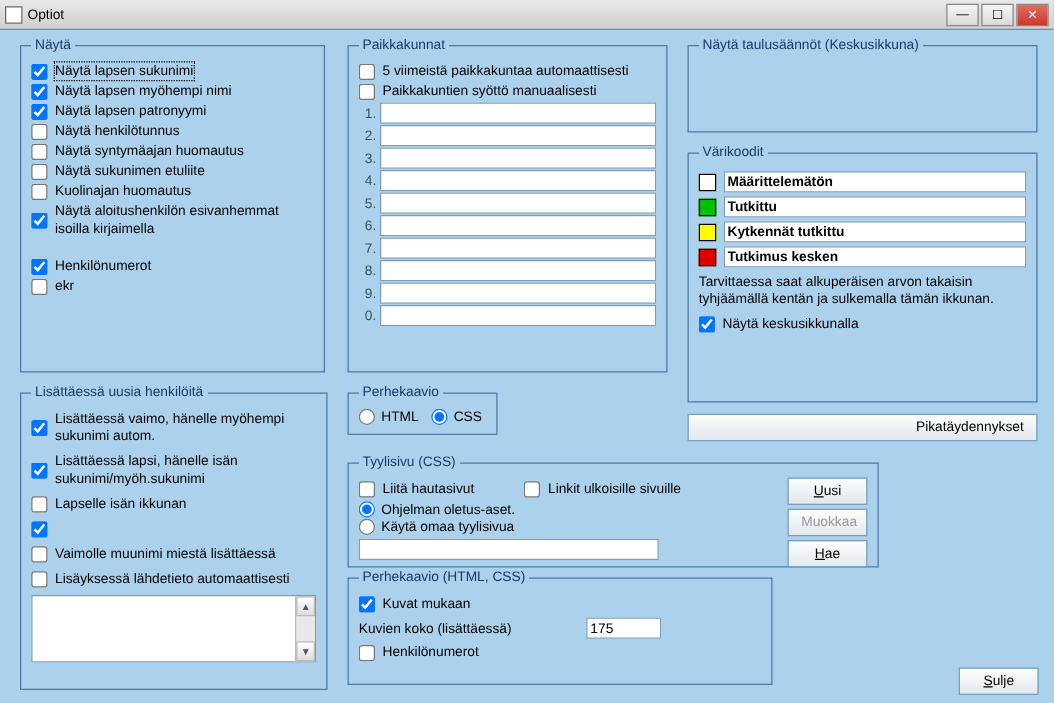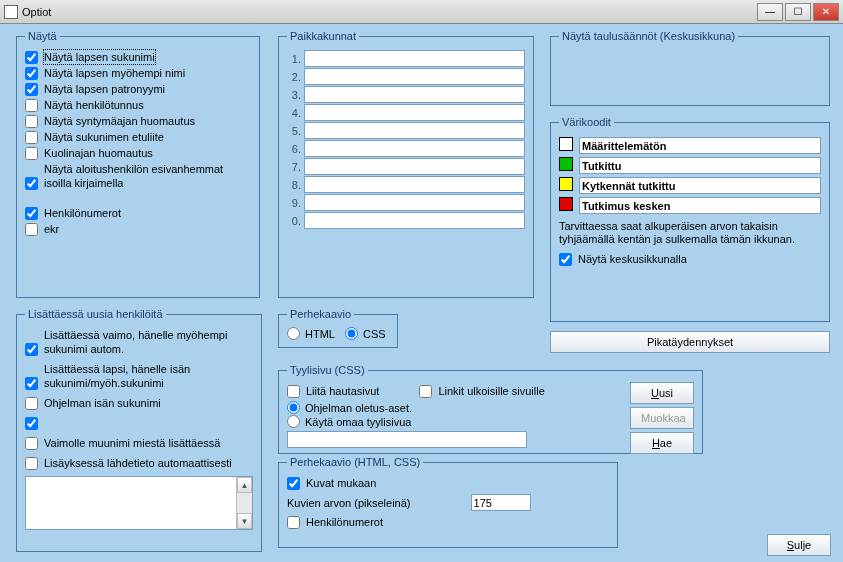--- a/index.html
+++ b/index.html
@@ -43,21 +43,21 @@
 fieldset {
   position: absolute;
   border: 1px solid #4A7AA8;
   padding: 6px 8px 8px 8px;
 }
 legend {
   color: #1A3A6A;
   padding: 0 3px;
   font-size: 11px;
 }
-.chk { display: flex; align-items: flex-end; margin: 2px 0; line-height: 14px; }
+.chk { display: flex; align-items: center; margin: 2px 0; line-height: 14px; }
 .chk input { margin-right: 6px; margin-top: 1px; }
 .chk label { cursor: default; }
 .sel { outline: 1px dotted #000; }
 .radio { display: flex; align-items: center; margin: 1px 0; }
 .radio input { margin-right: 5px; }
 .txt {
   border: 1px solid #7B9EBD;
   background: #fff;
   height: 17px;
   font-size: 11px;
@@ -66,21 +66,21 @@
 .num { width: 14px; text-align: right; color: #355; margin-right: 3px; display: inline-block;}
 .plist .row { display: flex; align-items: center; margin: 1px 0; }
 .plist .row input { flex: 1; }
 .colorbox {
   width: 14px; height: 14px;
   border: 1px solid #000;
   display: inline-block;
   margin-right: 6px;
   flex-shrink: 0;
 }
-.colorrow { display: flex; margin: 3px 0; }
+.colorrow { display: flex; align-items: center; margin: 3px 0; }
 .colorrow .txt { flex: 1; font-weight: bold; }
 .btn {
   border: 1px solid #7B9EBD;
   background: linear-gradient(#FDFDFD,#E2E8EE);
   height: 22px;
   font-size: 11px;
   padding: 0 10px;
   cursor: default;
 }
 .btn.dis { color: #999; }
@@ -152,20 +152,30 @@
         </div>
         <div class="chk">
           <input type="checkbox" style="">
           <label>ekr</label>
         </div>
       </div>
 </fieldset>
 
 <fieldset style="left:278px; top:6px; width:256px; height:268px;">
   <legend>Paikkakunnat</legend>
+  <div id="paik-top">
+        <div class="chk">
+          <input type="checkbox" style="">
+          <label>5 viimeistä paikkakuntaa automaattisesti</label>
+        </div>
+        <div class="chk">
+          <input type="checkbox" style="">
+          <label>Paikkakuntien syöttö manuaalisesti</label>
+        </div>
+      </div>
   <div class="plist" id="paik-list" style="margin-top:2px;">
         <div class="row">
           <span class="num">1.</span>
           <input class="txt" style="">
         </div>
         <div class="row">
           <span class="num">2.</span>
           <input class="txt" style="">
         </div>
         <div class="row">
@@ -227,36 +237,36 @@
           <input class="txt" value="Tutkimus kesken" style="">
         </div>
       </div>
   <div style="margin-top:6px; line-height:13px;">Tarvittaessa saat alkuperäisen arvon takaisin tyhjäämällä kentän ja sulkemalla tämän ikkunan.</div>
   <div class="chk" style="margin-top:6px;">
     <input type="checkbox" checked="" style="">
     <label>Näytä keskusikkunalla</label>
   </div>
 </fieldset>
 
-<button class="btn" style="position:absolute; left:550px; top:307px; width:280px;">Pikatäydennykset</button>
+<button class="btn" style="position:absolute; left:550px; top:307px; width:280px;text-align:right;">Pikatäydennykset</button>
 
 <fieldset style="left:16px; top:284px; width:244px; height:244px;">
   <legend>Lisättäessä uusia henkilöitä</legend>
   <div id="lisat-items">
         <div class="chk" style="margin-bottom: 6px;">
           <input type="checkbox" checked="" style="">
           <label>Lisättäessä vaimo, hänelle myöhempi sukunimi autom.</label>
         </div>
         <div class="chk" style="margin-bottom: 6px;">
           <input type="checkbox" checked="" style="">
           <label>Lisättäessä lapsi, hänelle isän sukunimi/myöh.sukunimi</label>
         </div>
         <div class="chk" style="margin-bottom: 6px;">
           <input type="checkbox" style="">
-          <label>Ohjelman isän sukunimi</label>
+          <label>Lapselle isän ikkunan</label>
         </div>
         <div class="chk" style="margin-bottom: 6px;">
           <input type="checkbox" checked="" style="">
         </div>
         <div class="chk" style="margin-bottom: 6px;">
           <input type="checkbox" style="">
           <label>Vaimolle muunimi miestä lisättäessä</label>
         </div>
         <div class="chk" style="margin-bottom: 6px;">
           <input type="checkbox" style="">
@@ -320,21 +330,21 @@
   </div>
 </fieldset>
 
 <fieldset style="left:278px; top:432px; width:340px; height:92px;">
   <legend>Perhekaavio (HTML, CSS)</legend>
   <div class="chk">
         <input type="checkbox" checked="" style="">
         <label>Kuvat mukaan</label>
       </div>
   <div style="display:flex; align-items:center; gap:60px; margin:4px 0;">
-    <span>Kuvien arvon (pikseleinä)</span>
+    <span>Kuvien koko (lisättäessä)</span>
     <input class="txt" style="width: 60px;" value="175">
   </div>
   <div class="chk">
         <input type="checkbox" style="">
         <label>Henkilönumerot</label>
       </div>
 </fieldset>
 
 <button class="btn" style="position:absolute; right:12px; bottom:6px; width:64px;"><span style="text-decoration:underline;">S</span><span>ulje</span></button>
 

